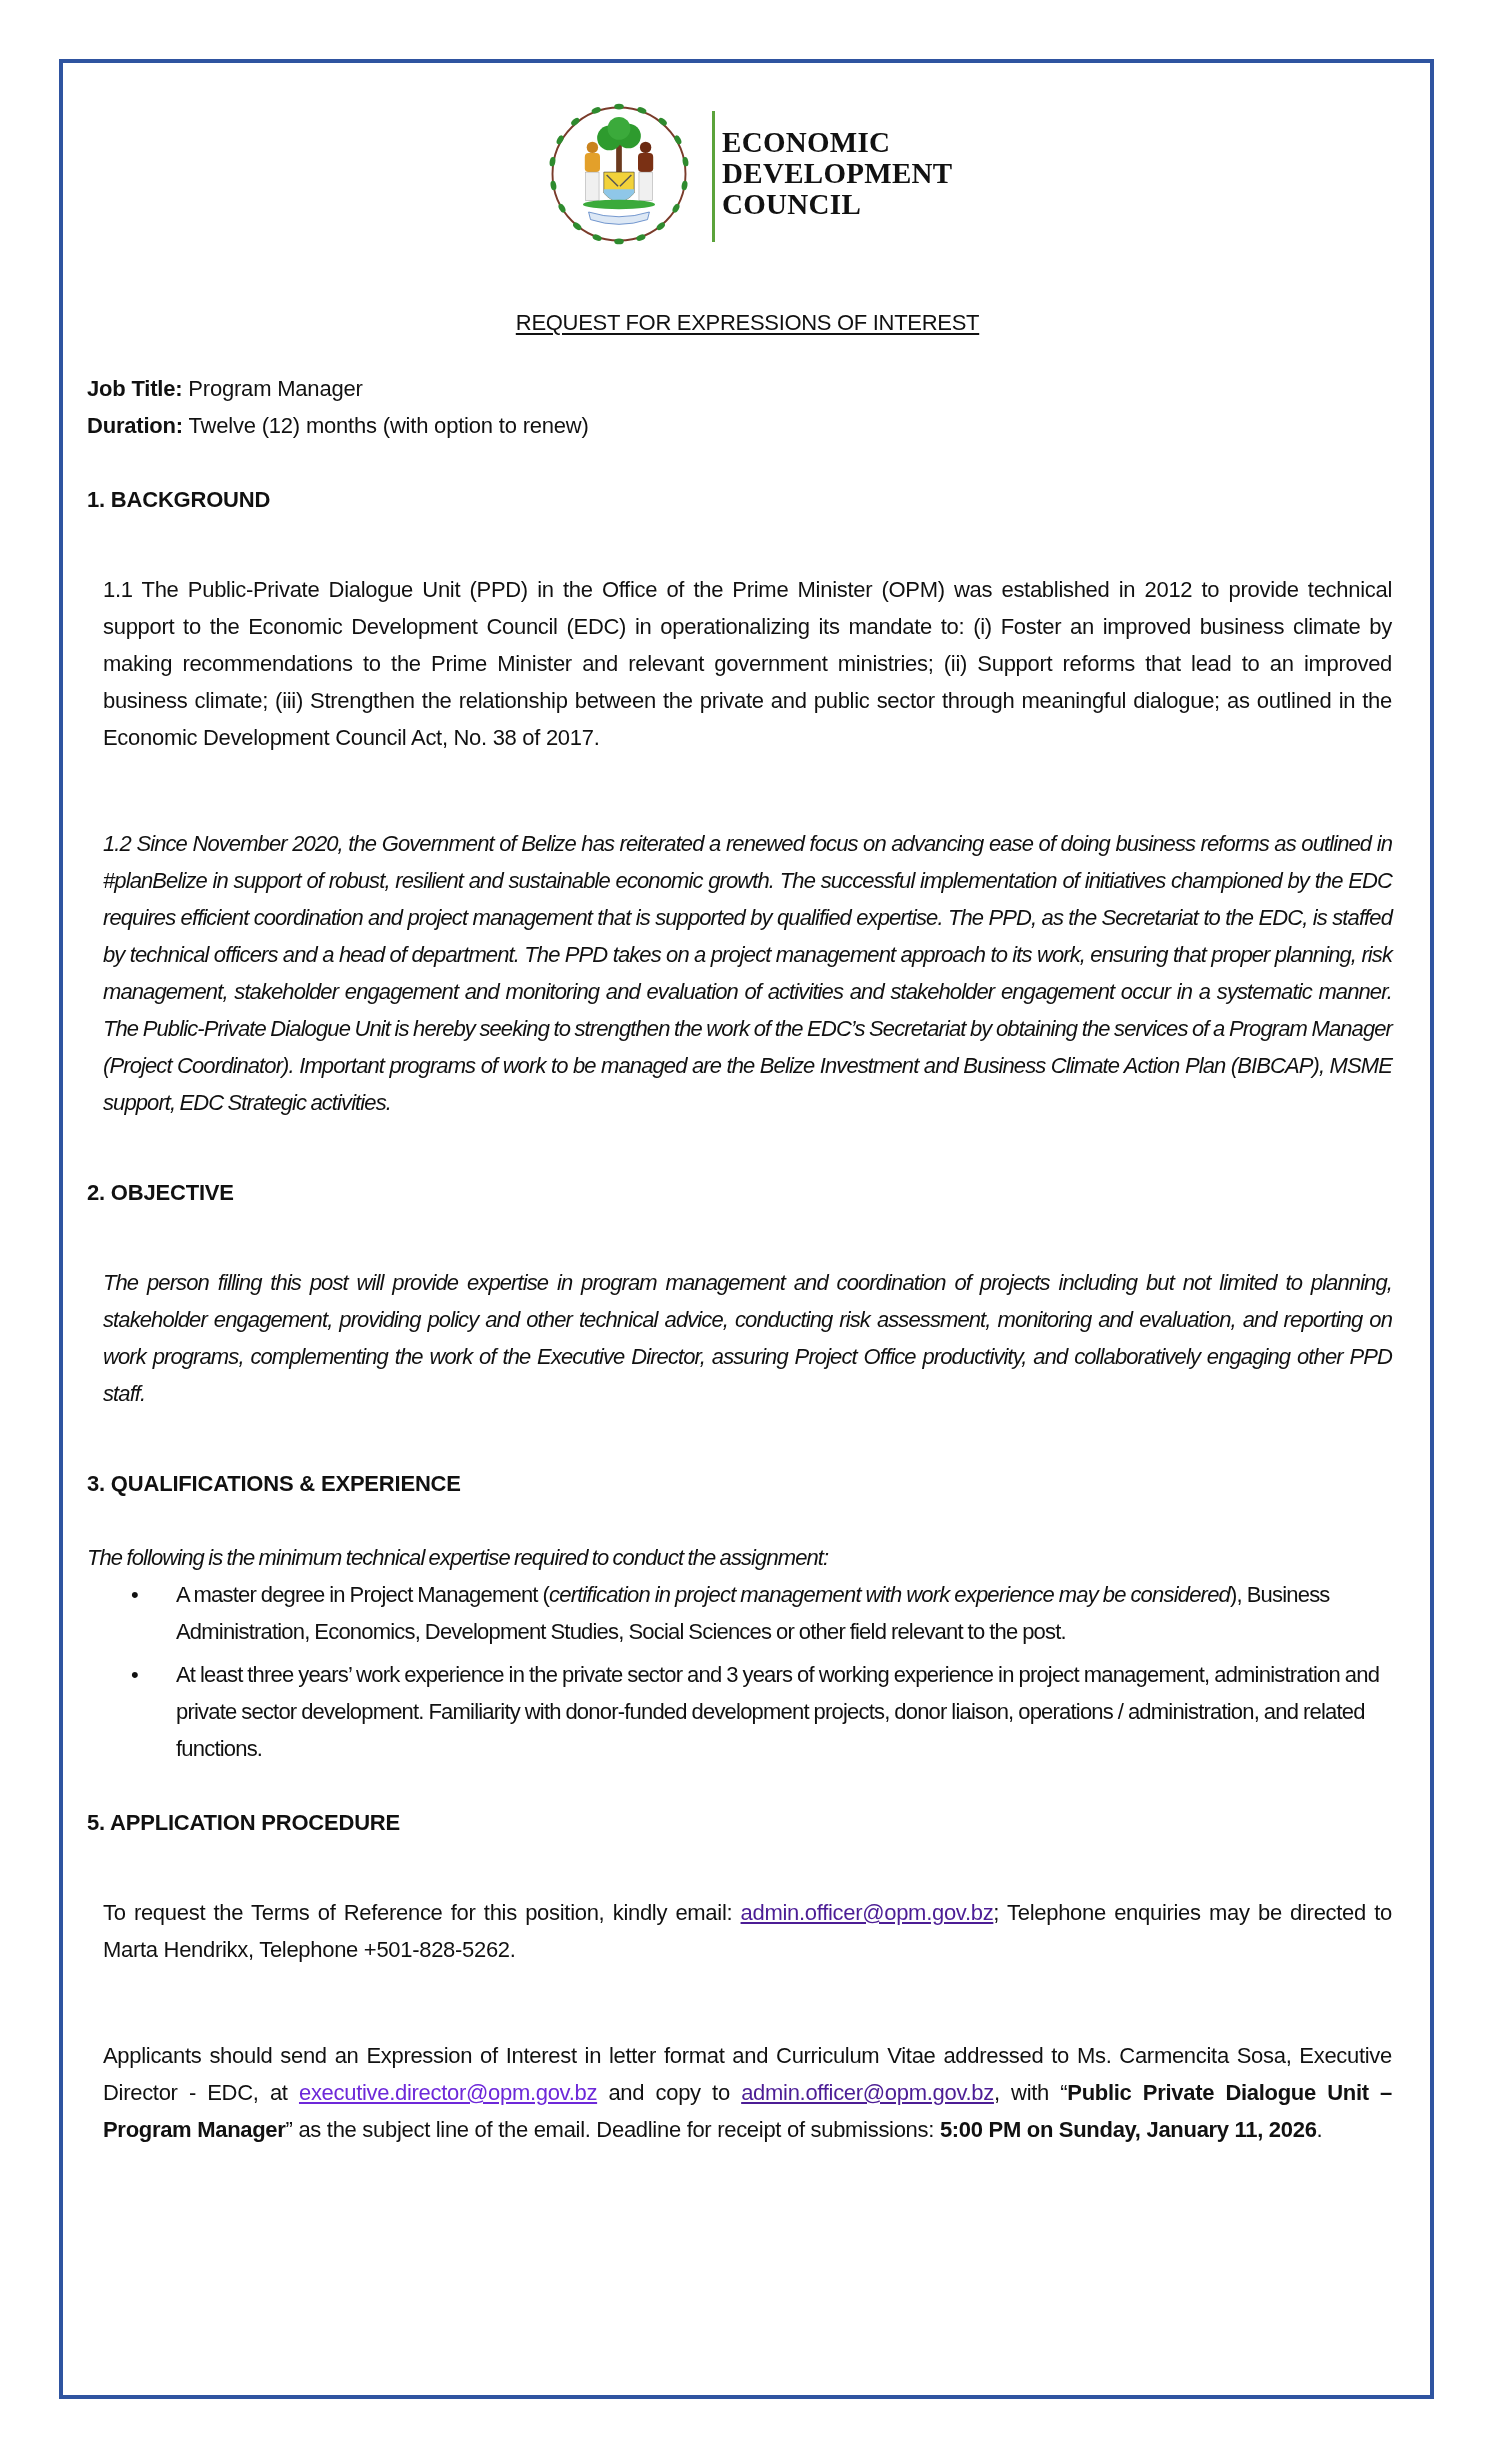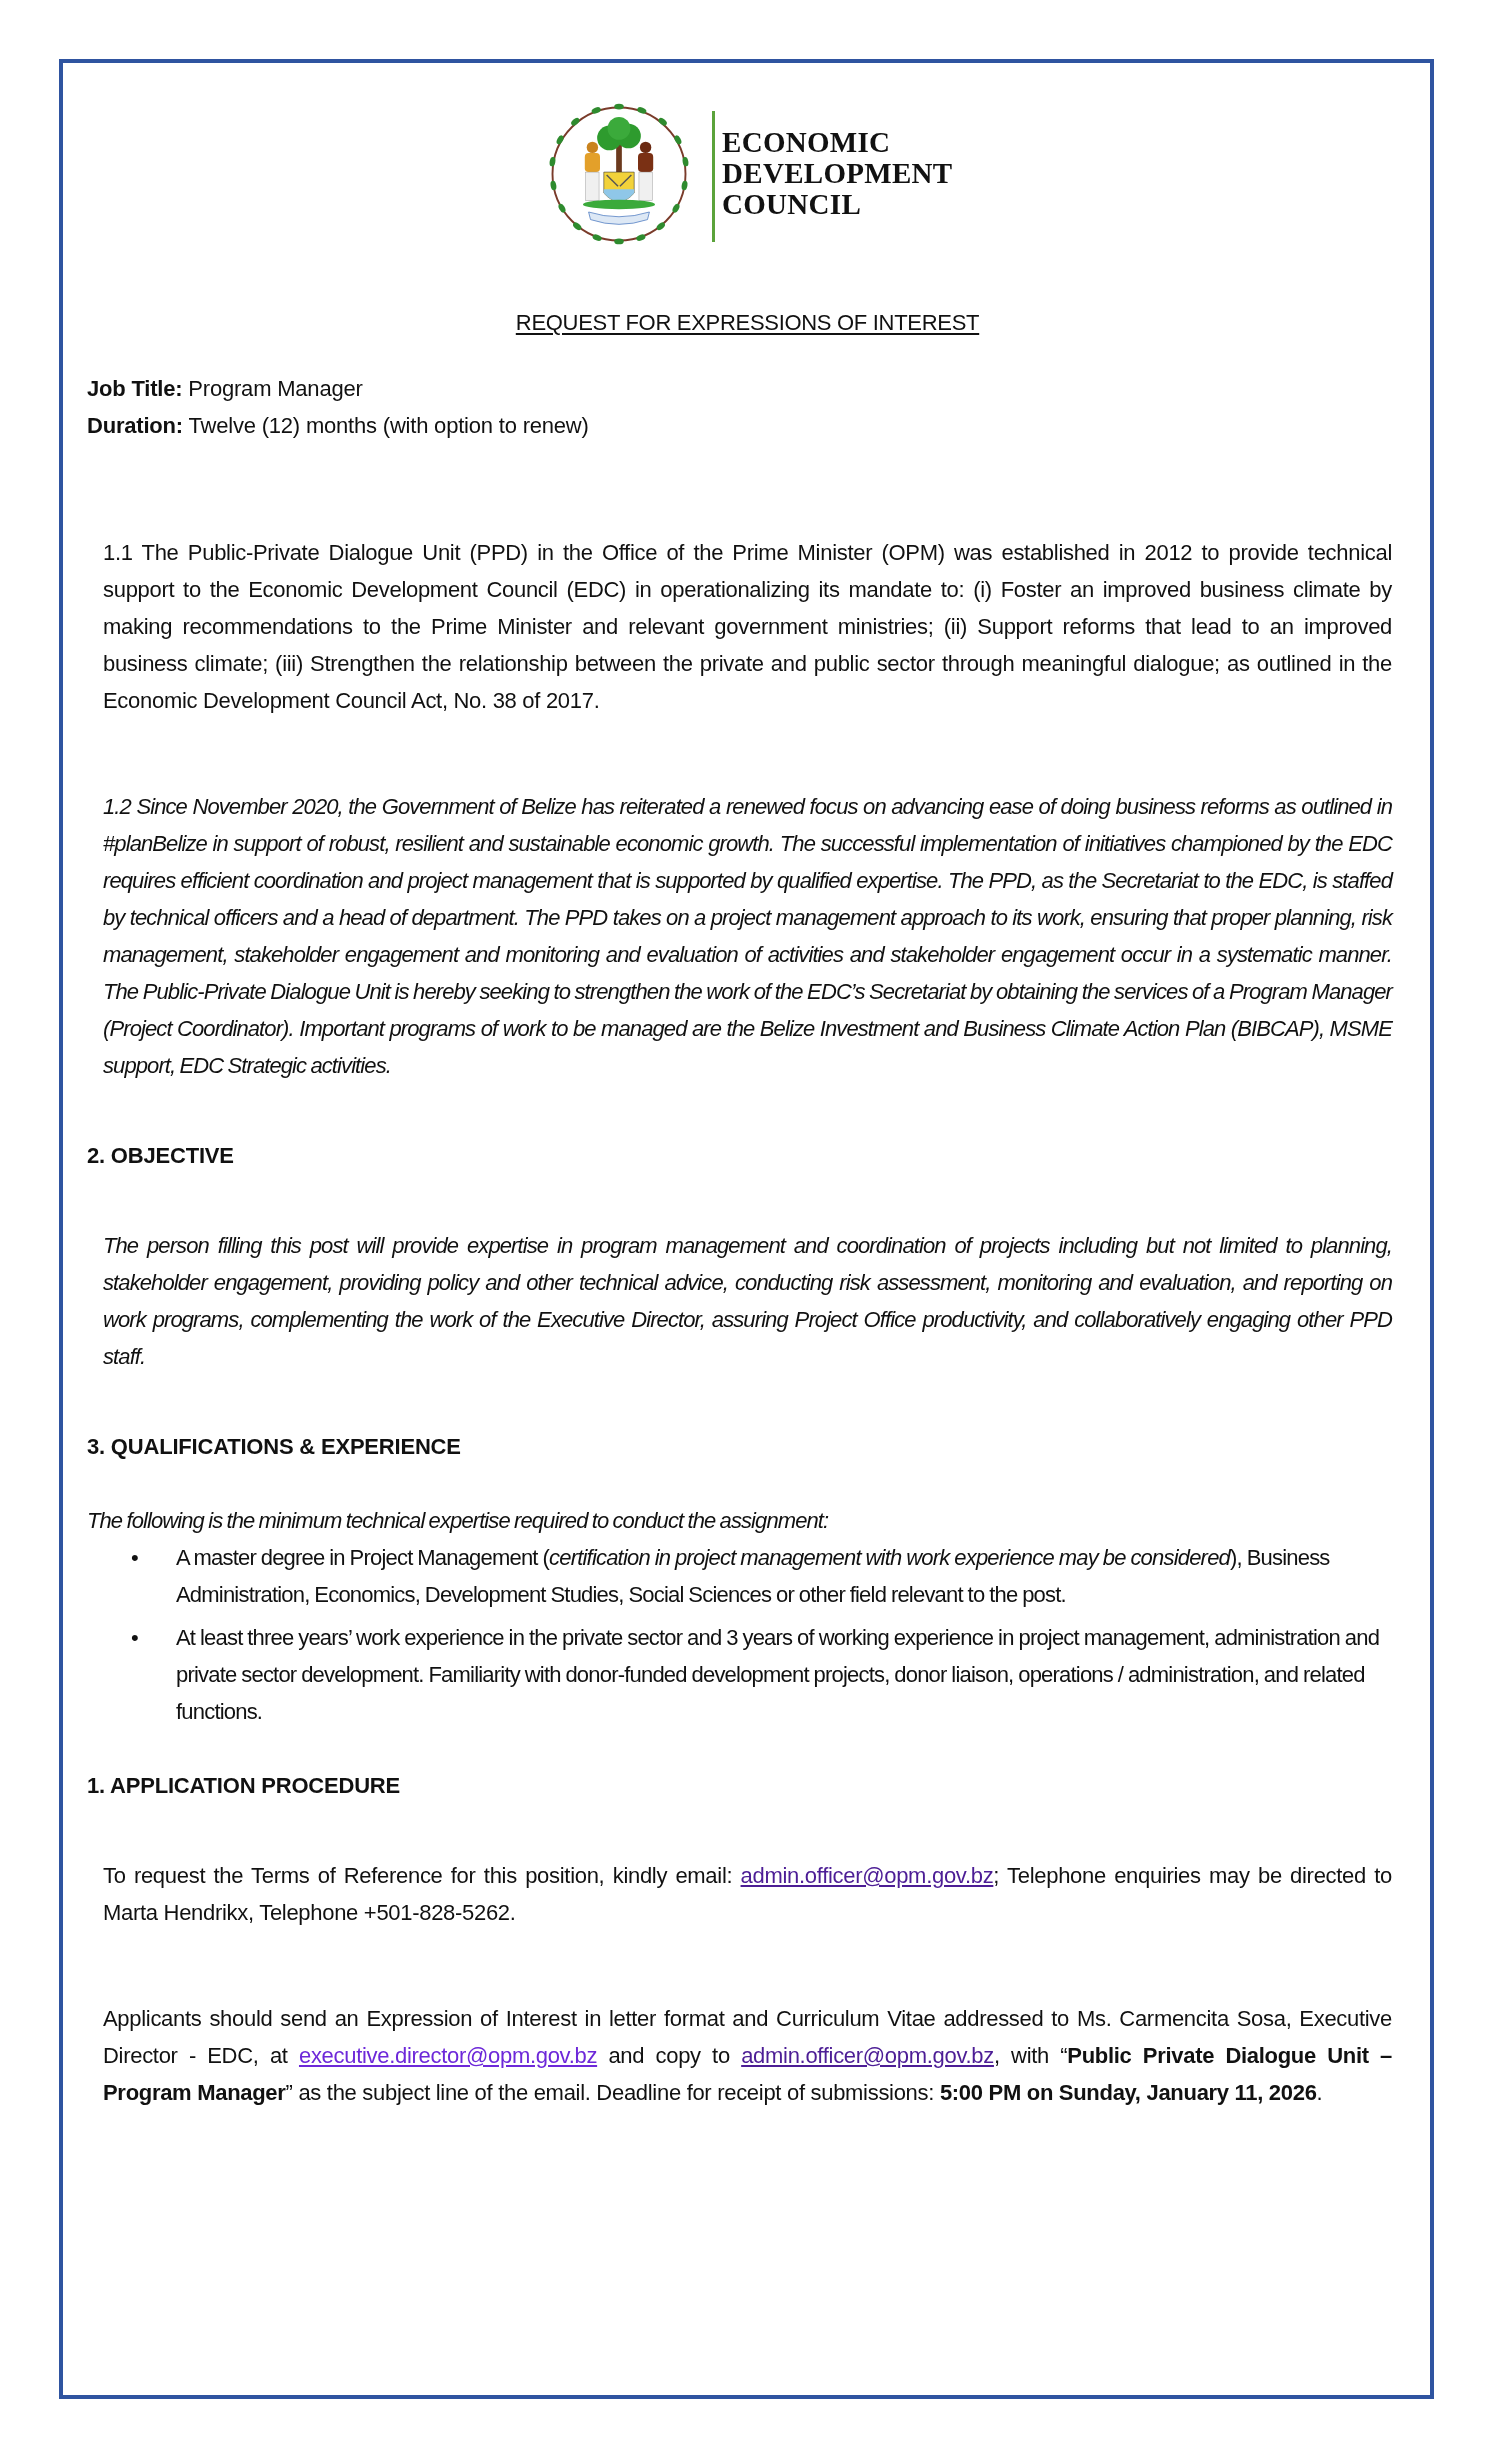--- a/index.html
+++ b/index.html
@@ -95,20 +95,21 @@
   <div class="meta-line">
     <b>Job Title:</b>
     <span>Program Manager</span>
   </div>
   <div class="meta-line">
     <b>Duration:</b>
     <span>Twelve (12) months (with option to renew)</span>
   </div>
 
   <div class="gap"></div>
+  <div class="h">1. BACKGROUND</div>
   <div class="gap"></div>
   <p>1.1 The Public-Private Dialogue Unit (PPD) in the Office of the Prime Minister (OPM) was established in 2012 to provide technical support to the Economic Development Council (EDC) in operationalizing its mandate to: (i) Foster an improved business climate by making recommendations to the Prime Minister and relevant government ministries; (ii) Support reforms that lead to an improved business climate; (iii) Strengthen the relationship between the private and public sector through meaningful dialogue; as outlined in the Economic Development Council Act, No. 38 of 2017.</p>
   <div class="gap"></div>
   <p class="tight">1.2 Since November 2020, the Government of Belize has reiterated a renewed focus on advancing ease of doing business reforms as outlined in #planBelize in support of robust, resilient and sustainable economic growth. The successful implementation of initiatives championed by the EDC requires efficient coordination and project management that is supported by qualified expertise. The PPD, as the Secretariat to the EDC, is staffed by technical officers and a head of department. The PPD takes on a project management approach to its work, ensuring that proper planning, risk management, stakeholder engagement and monitoring and evaluation of activities and stakeholder engagement occur in a systematic manner. The Public-Private Dialogue Unit is hereby seeking to strengthen the work of the EDC’s Secretariat by obtaining the services of a Program Manager (Project Coordinator). Important programs of work to be managed are the Belize Investment and Business Climate Action Plan (BIBCAP), MSME support, EDC Strategic activities.</p>
 
   <div class="gap"></div>
   <div class="h">2. OBJECTIVE</div>
   <div class="gap"></div>
   <p class="tight">The person filling this post will provide expertise in program management and coordination of projects including but not limited to planning, stakeholder engagement, providing policy and other technical advice, conducting risk assessment, monitoring and evaluation, and reporting on work programs, complementing the work of the Executive Director, assuring Project Office productivity, and collaboratively engaging other PPD staff.</p>
 
@@ -121,19 +122,19 @@
       <span class="bullet">•</span>
       <span>A master degree in Project Management (</span><i>certification in project management with work experience may be considered</i><span>), Business Administration, Economics, Development Studies, Social Sciences or other field relevant to the post.</span>
     </li>
     <li>
       <span class="bullet">•</span>
       <span>At least three years’ work experience in the private sector and 3 years of working experience in project management, administration and private sector development. Familiarity with donor-funded development projects, donor liaison, operations / administration, and related functions.</span>
     </li>
   </ul>
 
   <div class="gap"></div>
-  <div class="h">1. APPLICATION PROCEDURE</div>
+  <div class="h">5. APPLICATION PROCEDURE</div>
   <div class="gap"></div>
   <p><span>To request the Terms of Reference for this position, kindly email: </span><a class="link link-a">admin.officer@opm.gov.bz</a><span>; Telephone enquiries may be directed to Marta Hendrikx, Telephone +501-828-5262.</span></p>
   <div class="gap"></div>
   <p><span>Applicants should send an Expression of Interest in letter format and Curriculum Vitae addressed to Ms. Carmencita Sosa, Executive Director - EDC, at </span><a class="link link-b">executive.director@opm.gov.bz</a><span> and copy to </span><a class="link link-a">admin.officer@opm.gov.bz</a><span>, with “</span><span class="bold">Public Private Dialogue Unit – Program Manager</span><span>” as the subject line of the email. Deadline for receipt of submissions: </span><span class="bold">5:00 PM on Sunday, January 11, 2026</span><span>.</span></p>
 </div>
 
 
 </body></html>

